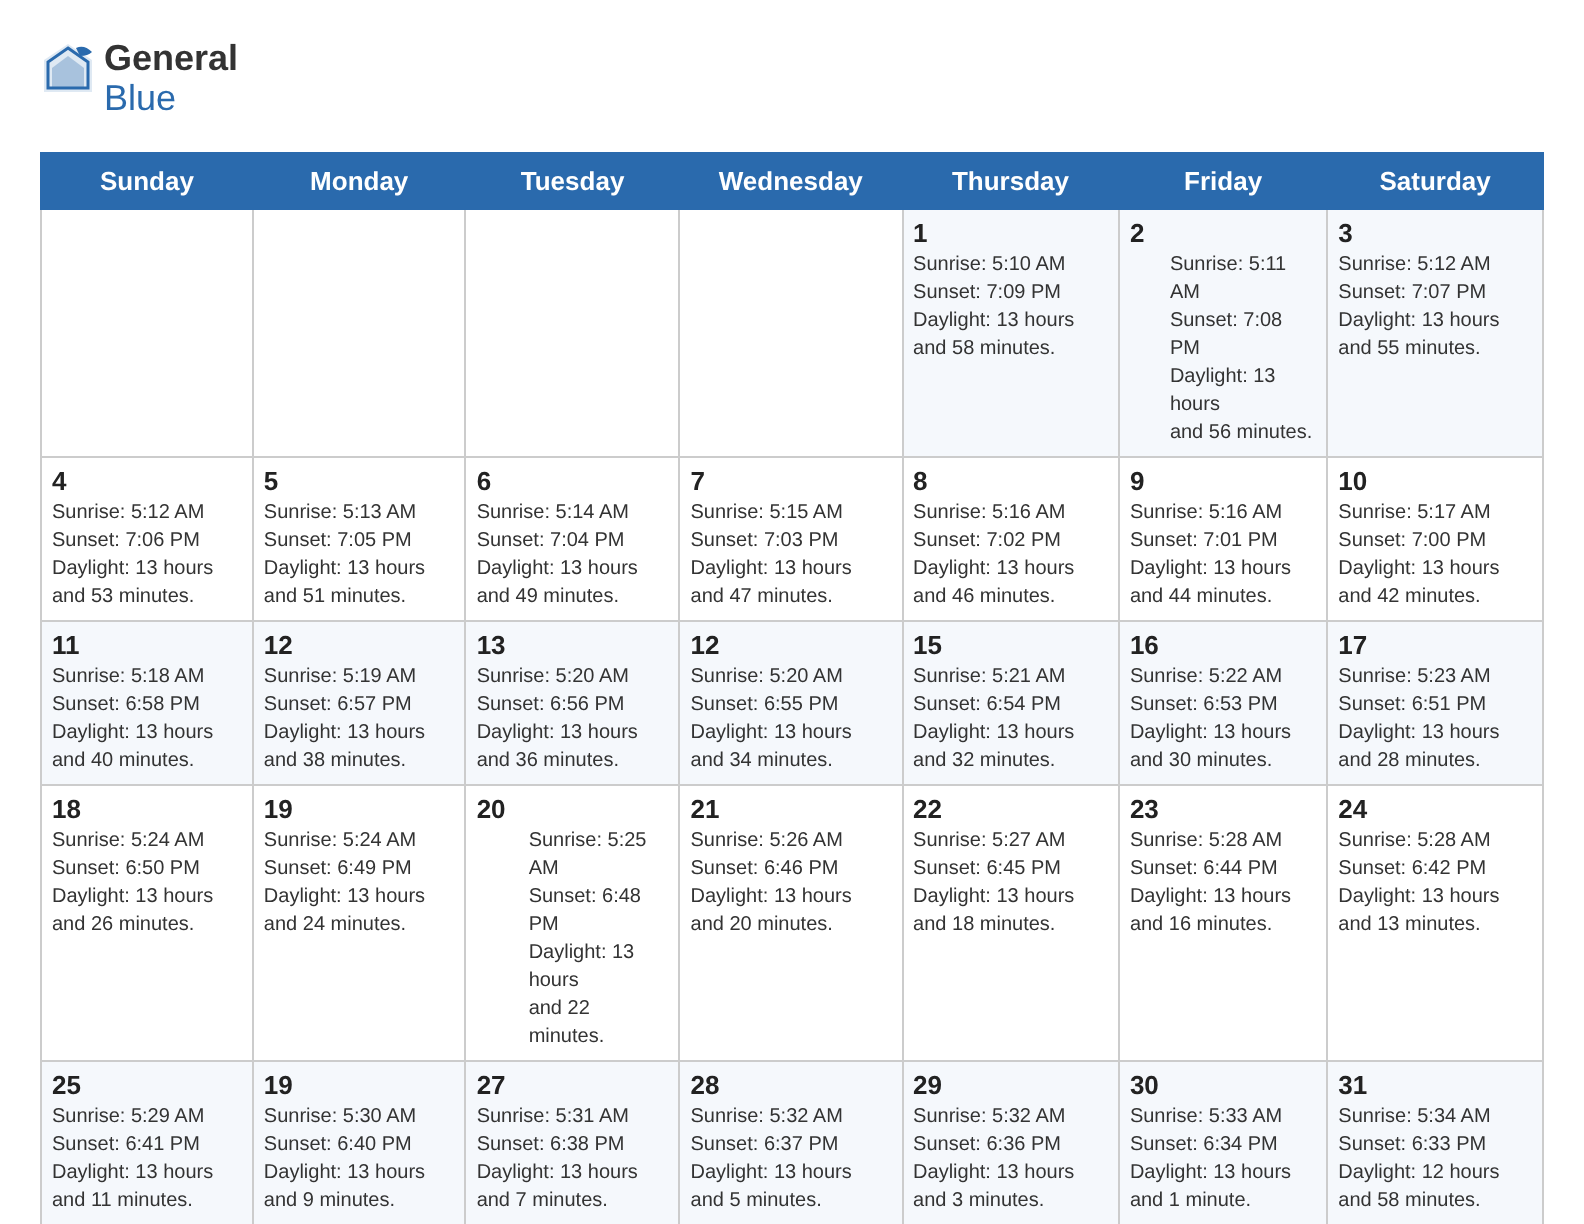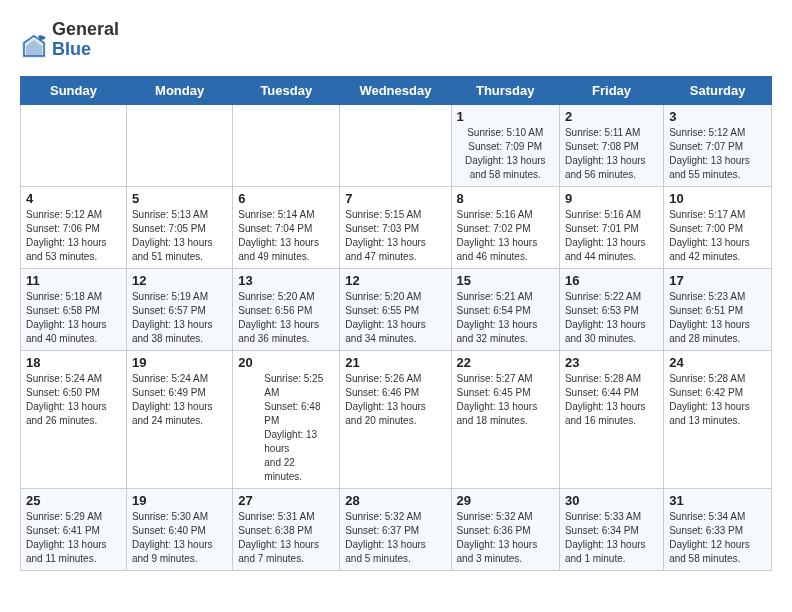--- a/index.html
+++ b/index.html
@@ -11,35 +11,35 @@
       padding: 20px;
     }
     .header {
       display: flex;
       justify-content: space-between;
       align-items: flex-start;
       margin-bottom: 16px;
     }
     .logo {
       display: flex;
-      align-items: flex-end;
+      align-items: flex-start;
     }
     .logo-text {
       display: flex;
       flex-direction: column;
       line-height: 1.1;
     }
     .logo-general {
       font-size: 18px;
       font-weight: bold;
       color: #333;
     }
     .logo-blue {
       font-size: 18px;
-      font-weight: bold;
+      font-weight: normal;
       color: #2a6aad;
     }
     .logo-icon {
       width: 28px;
       height: 28px;
       margin-right: 4px;
     }
     .title-block {
       text-align: right;
     }
@@ -130,28 +130,28 @@
       </tr>
   </thead>
   <tbody id="calendar-body">
   <tr>
         <td class="empty-cell"></td>
         <td class="empty-cell"></td>
         <td class="empty-cell"></td>
         <td class="empty-cell"></td>
         <td>
           <span class="day-number">1</span>
-          <div class="day-info" style="white-space: pre-line; text-align: center;">Sunrise: 5:10 AM
+          <div class="day-info" style="white-space: pre-line;">Sunrise: 5:10 AM
 Sunset: 7:09 PM
 Daylight: 13 hours
 and 58 minutes.</div>
         </td>
         <td>
           <span class="day-number">2</span>
-          <div class="day-info" style="white-space: pre-line;">Sunrise: 5:11 AM
+          <div class="day-info" style="white-space: pre-line; margin-left: 20px;">Sunrise: 5:11 AM
 Sunset: 7:08 PM
 Daylight: 13 hours
 and 56 minutes.</div>
         </td>
         <td>
           <span class="day-number">3</span>
           <div class="day-info" style="white-space: pre-line;">Sunrise: 5:12 AM
 Sunset: 7:07 PM
 Daylight: 13 hours
 and 55 minutes.</div>

